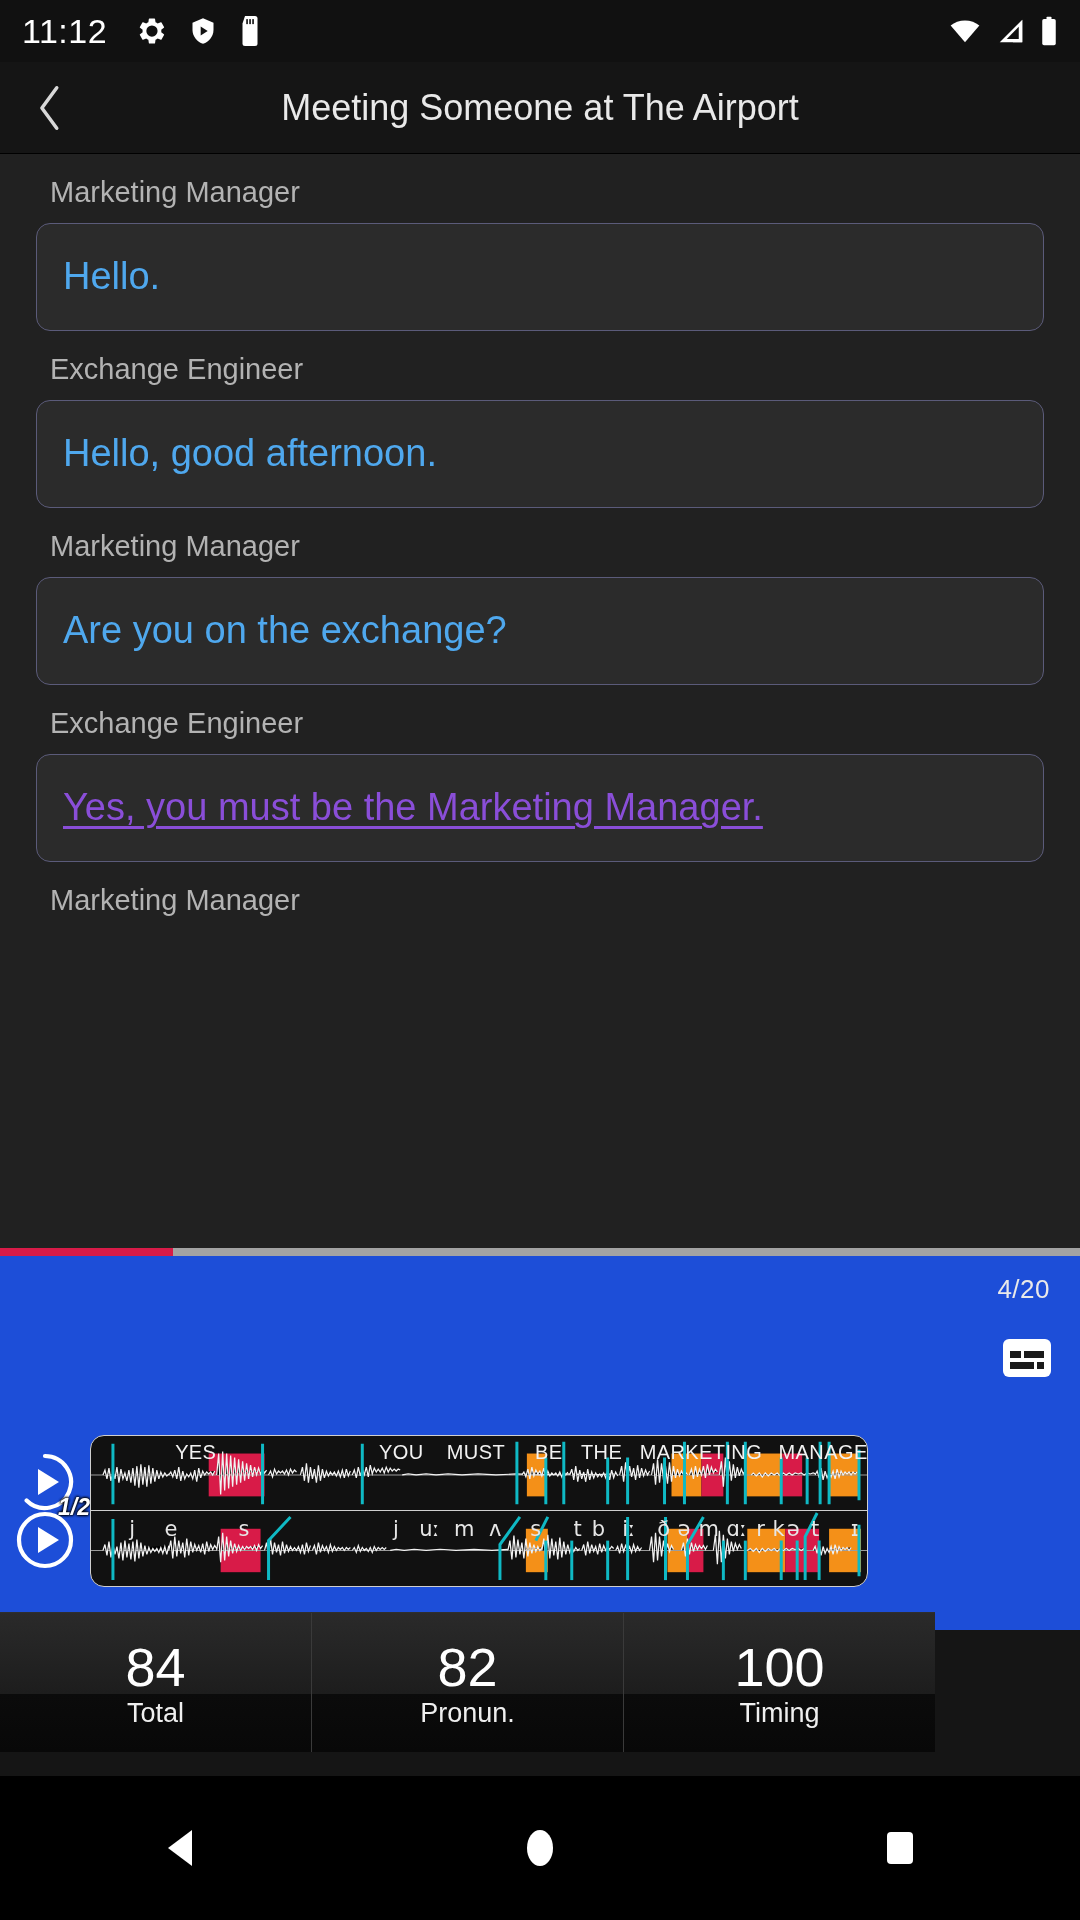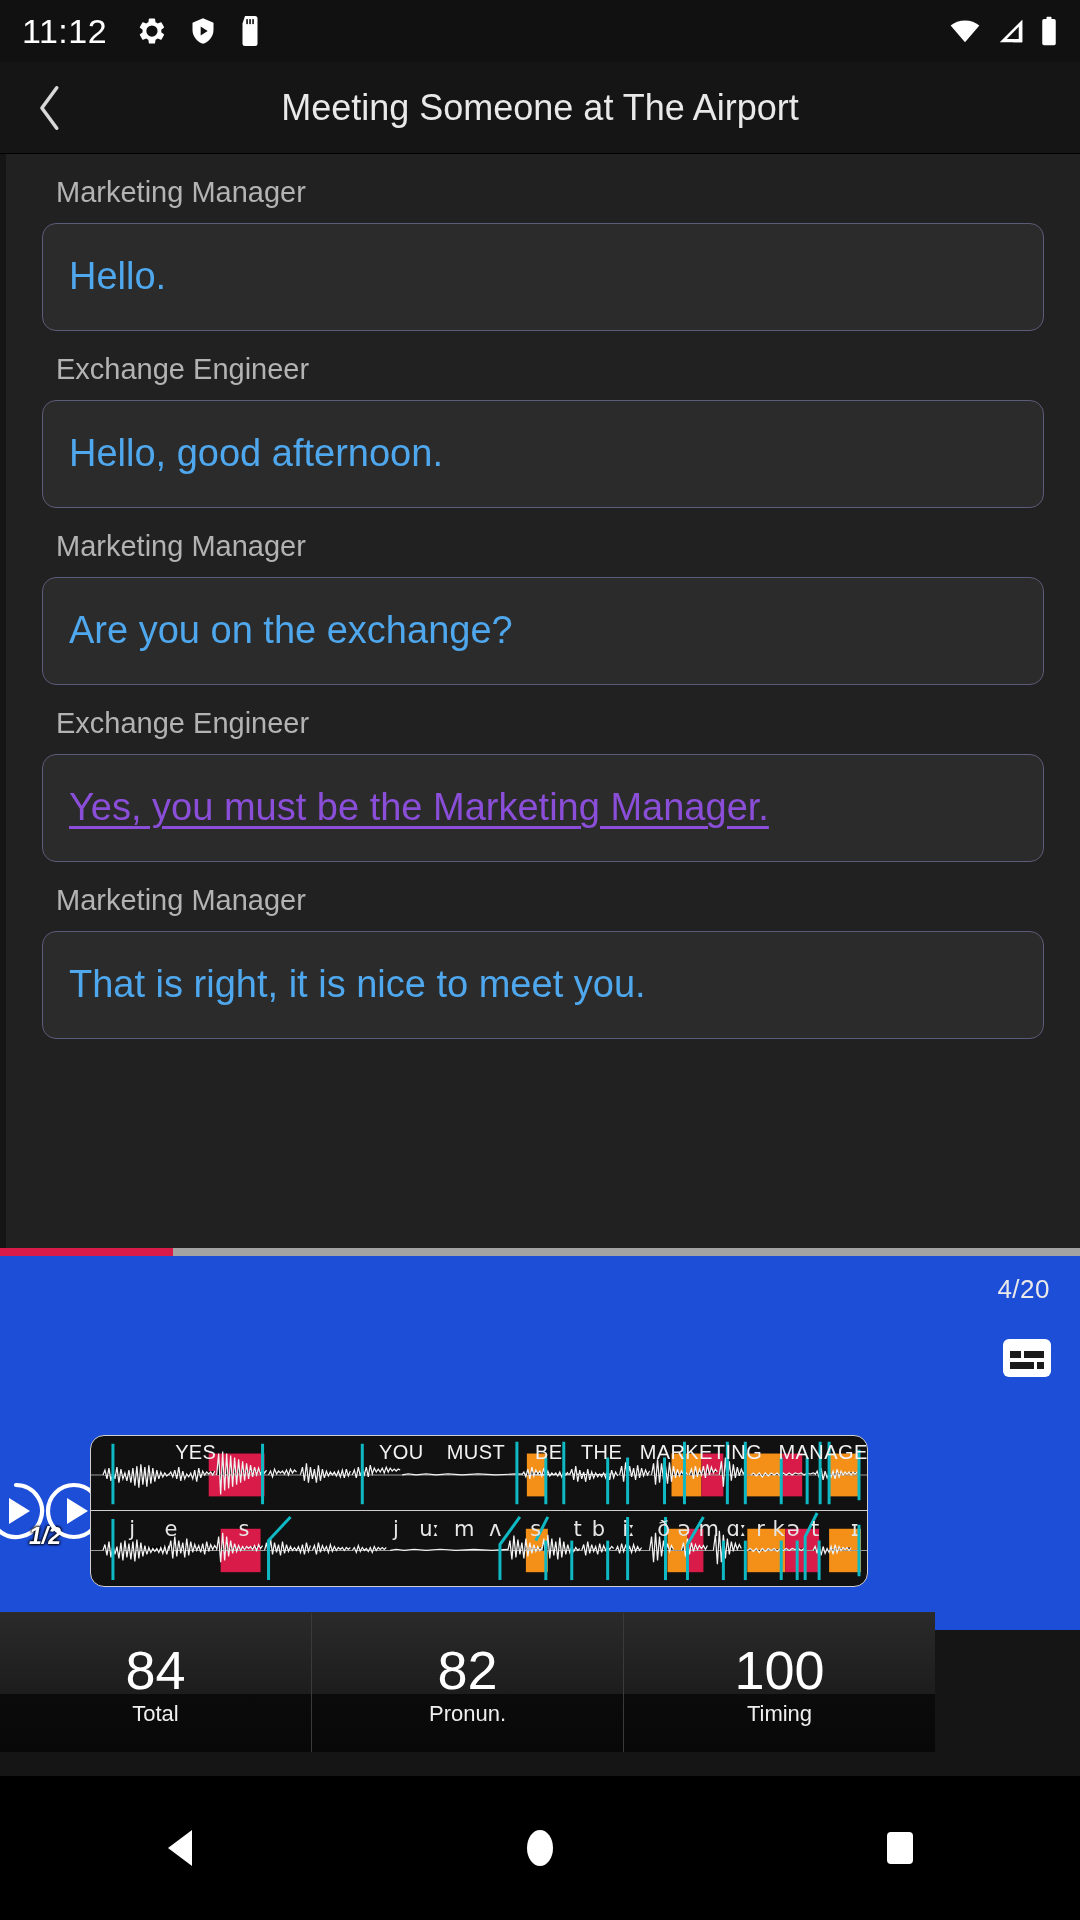--- a/index.html
+++ b/index.html
@@ -32,21 +32,21 @@
     color: #d8d8d8;
   }
   .appbar-title {
     flex: 1; text-align: center; color: #e9e9e9; font-size: 36px;
     font-weight: 400; padding-right: 72px; white-space: nowrap;
     overflow: hidden; text-overflow: ellipsis;
   }
 
   
   .dialogue {
-    position: absolute; top: 154px; left: 6px; right: 0; height: 1094px;
+    position: absolute; top: 154px; left: 0; right: 0; height: 1094px;
     background: #212121; overflow: hidden; padding: 22px 36px 0 36px;
   }
   .speaker {
     color: #b3b3b3; font-size: 29px; margin: 0 0 14px 14px; font-weight: 400;
   }
   .bubble {
     background: #2b2b2b; border: 1px solid #5b5b7a; border-radius: 14px;
     padding: 15px 26px; margin-bottom: 22px; min-height: 108px;
     display: flex; align-items: center;
   }
@@ -75,21 +75,21 @@
     position: absolute; right: 30px; top: 18px; color: #e9e9e9;
     font-size: 26px; letter-spacing: .5px;
   }
   .cc-btn { position: absolute; right: 28px; top: 82px; }
 
   .wave-row {
     position: absolute; left: 0; top: 170px; width: 1080px; height: 170px;
     display: flex; align-items: center;
   }
   .play-col {
-    width: 90px; display: flex; align-items: center;
+    width: 90px; display: flex; flex-direction: column; align-items: center;
     justify-content: center; 
   }
   .play-btn { position: relative; width: 58px; height: 58px; }
   .play-badge {
     position: absolute; right: -16px; bottom: -10px; color: #fff;
     font-size: 23px; font-weight: 700; font-style: italic;
     text-shadow: 0 0 3px #000, 0 0 3px #000, 0 0 3px #000;
   }
 
   .wave-panel {
@@ -119,21 +119,21 @@
     flex: 1; position: relative; display: flex; flex-direction: column;
     align-items: center; justify-content: center;
     border-right: 1px solid #3a3a3a;
     background: linear-gradient(180deg, #2a2a2a 0%, #1d1d1d 58%, #0b0b0b 58%, #080808 100%);
   }
   .score-cell:last-child { border-right: none; }
   .score-value {
     color: #fff; font-size: 54px; line-height: 1; margin-top: 4px;
     font-weight: 400;
   }
-  .score-label { color: #efefef; font-size: 22px; margin-top: 4px; }
+  .score-label { color: #efefef; font-size: 27px; margin-top: 4px; }
 
   
   .navbar {
     position: absolute; bottom: 0; left: 0; width: 1080px; height: 144px;
     background: #000; display: flex; align-items: center; justify-content: space-around;
   }
   .nav-btn { width: 120px; height: 90px; display: flex; align-items: center; justify-content: center; }
 </style>
 </head>
 <body>
@@ -222,23 +222,20 @@
 
     <div>
       <div class="speaker">Exchange Engineer</div>
       <div class="bubble current">
         <span class="line">Yes, you must be the Marketing Manager.</span>
       </div>
     </div>
 
     <div>
       <div class="speaker">Marketing Manager</div>
-      <div class="bubble">
-        <span class="line">That is right, it is nice to meet you.</span>
-      </div>
     </div>
 
   </div>
 
   <div class="progress-track">
     <div class="progress-fill" id="progress-fill" style="width: 16%; background: rgb(216, 27, 72);"></div>
   </div>
 
   <div class="player">
 

